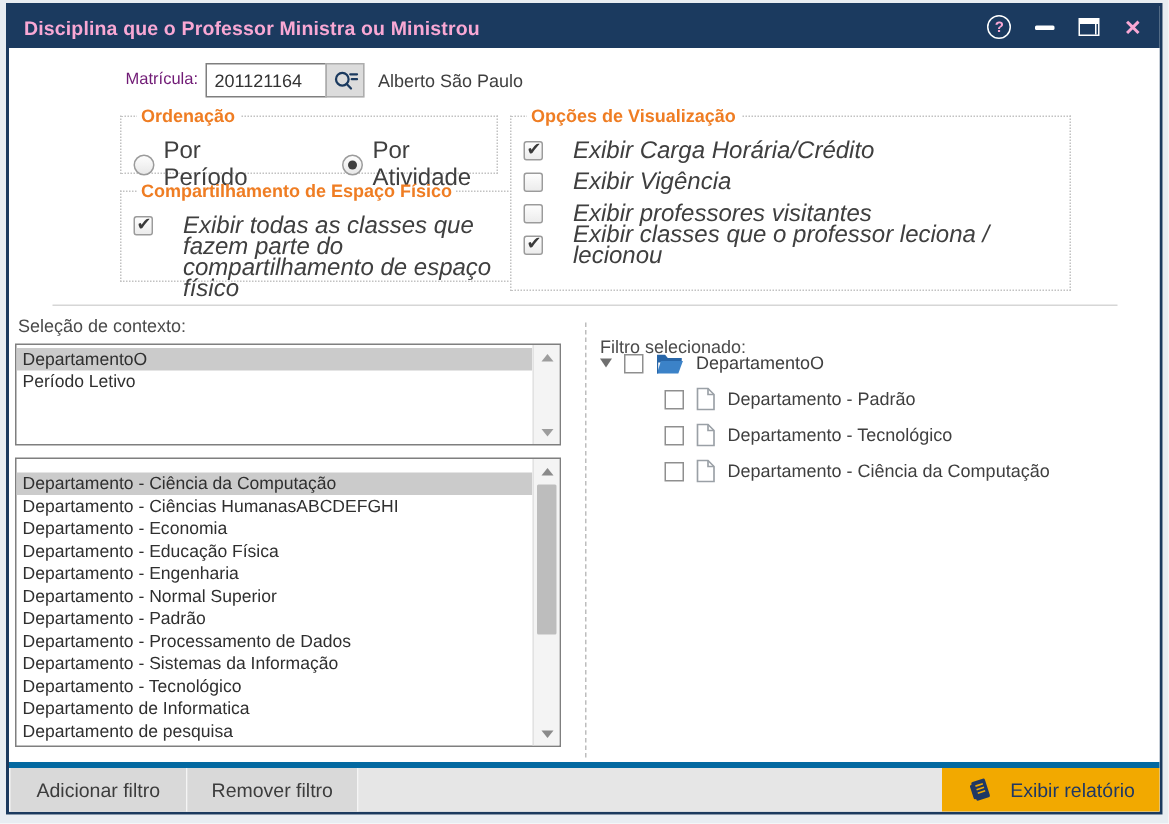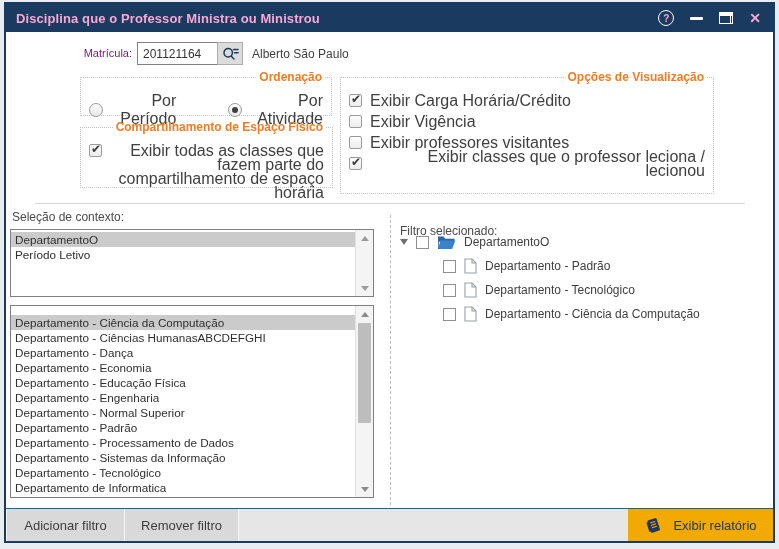--- a/index.html
+++ b/index.html
@@ -45,21 +45,21 @@
     left:131px;top:10px;width:81px;height:23px;border:1px solid #7f7f7f;
     font-family:inherit;font-size:12px;color:#333;padding:0 5px;outline:none;
   }
   .search-btn{
     left:211px;top:10px;width:26px;height:23px;background:#dcdcdc;
     border:1px solid #adadad;display:flex;align-items:center;justify-content:center;cursor:pointer;
   }
   .person-name{left:246px;top:15px;font-size:12px;color:#3f3f3f;}
   
   fieldset.group{
-    position:absolute;border:1px dotted #c2c2c2;margin:0;padding:2px 8px;background:#fff;text-align:right;
+    position:absolute;border:1px dotted #c2c2c2;margin:0;padding:2px 8px;background:#fff;
   }
   fieldset.group legend{
     font-size:12px;font-weight:bold;color:var(--orange);padding:0 3px;margin-left:2px;
   }
   #fs-ordenacao{left:74px;top:38px;width:252px;height:46px;}
   #fs-compart{left:74px;top:88px;width:252px;height:68px;}
   #fs-opcoes{left:334px;top:38px;width:374px;height:124px;}
   .radio-row{display:flex;margin-top:6px;}
   .radio-opt{display:flex;align-items:center;gap:6px;cursor:pointer;}
   .radio-opt + .radio-opt{margin-left:52px;}
@@ -73,21 +73,21 @@
   }
   .opt-label{font-size:16px;color:#3f3f3f;}
   .cb{
     width:13px;height:13px;border:1px solid #9b9b9b;border-radius:2px;
     background:linear-gradient(#fdfdfd,#ececec);position:relative;flex:none;cursor:pointer;
   }
   .cb.checked::after{
     content:"✔";font-family:"DejaVu Sans",sans-serif;color:#3a3a3a;
     font-size:12px;position:absolute;left:1px;top:-3px;
   }
-  .cb-row{display:flex;align-items:flex-start;gap:8px;margin-top:8px;cursor:pointer;}
+  .cb-row{display:flex;align-items:flex-start;gap:20px;margin-top:8px;cursor:pointer;font-style:italic;}
   .cb-row .opt-label{line-height:14px;}
   #opcoes-list .cb-row{margin-top:0;height:21px;align-items:center;}
   #opcoes-list{margin-top:4px;}
   #compart-label{width:214px;}
   
   .hline{left:29px;top:171px;width:710px;height:1px;background:#d6d6d6;}
   .vdash{left:384px;top:183px;height:290px;width:0;border-left:1px dashed #bdbdbd;}
   
   .section-label{font-size:12px;color:#4a4a4a;}
   #ctx-label{left:6px;top:178px;}
@@ -121,21 +121,21 @@
   .expander{
     width:0;height:0;border-left:4.5px solid transparent;border-right:4.5px solid transparent;
     border-top:6px solid #6f6f6f;cursor:pointer;flex:none;
   }
   .cb-plain{width:13px;height:13px;border:1px solid #8f8f8f;background:#fff;flex:none;cursor:pointer;}
   .tree-label{font-size:12px;color:#3f3f3f;white-space:nowrap;}
   .icon-wrap{display:flex;align-items:center;flex:none;}
   
   .footer{
     position:absolute;left:0;right:0;bottom:0;height:33px;background:#e6e6e6;
-    border-top:1px solid #0369a1;display:flex;align-items:stretch;
+    border-top:4px solid #0369a1;display:flex;align-items:stretch;
   }
   .footer-btn{
     background:#d9d9d9;border:none;border-right:1px solid #f5f5f5;
     font-family:inherit;font-size:13px;color:#3c3c3c;cursor:pointer;
     display:flex;align-items:center;justify-content:center;
   }
   #btn-add{width:119px;border-left:1px solid #f5f5f5;}
   #btn-remove{width:114px;}
   .footer-spacer{flex:1;}
   .report-btn{
@@ -192,21 +192,21 @@
             <span class="radio sel"></span>
             <span class="opt-label">Por Atividade</span>
           </div>
         </div>
     </fieldset>
 
     <fieldset class="group" id="fs-compart">
       <legend>Compartilhamento de Espaço Físico</legend>
       <div class="cb-row">
         <span class="cb checked" id="compart-cb"></span>
-        <span class="opt-label" id="compart-label">Exibir todas as classes que fazem parte do compartilhamento de espaço horária</span>
+        <span class="opt-label" id="compart-label">Exibir todas as classes que fazem parte do compartilhamento de espaço físico</span>
       </div>
     </fieldset>
 
     <fieldset class="group" id="fs-opcoes">
       <legend>Opções de Visualização</legend>
       <div id="opcoes-list">
           <div class="cb-row">
             <span class="cb checked"></span>
             <span class="opt-label">Exibir Carga Horária/Crédito</span>
           </div>
@@ -242,21 +242,20 @@
         <div class="sb-arrow sb-down">
             <span class="tri-down"></span>
           </div>
       </div>
     </div>
 
     <div class="listbox" id="listbox-departments">
       <div class="list-inner">
           <div class="list-item selected">Departamento - Ciência da Computação</div>
           <div class="list-item">Departamento - Ciências HumanasABCDEFGHI</div>
-          <div class="list-item">Departamento - Dança</div>
           <div class="list-item">Departamento - Economia</div>
           <div class="list-item">Departamento - Educação Física</div>
           <div class="list-item">Departamento - Engenharia</div>
           <div class="list-item">Departamento - Normal Superior</div>
           <div class="list-item">Departamento - Padrão</div>
           <div class="list-item">Departamento - Processamento de Dados</div>
           <div class="list-item">Departamento - Sistemas da Informação</div>
           <div class="list-item">Departamento - Tecnológico</div>
           <div class="list-item">Departamento de Informatica</div>
           <div class="list-item">Departamento de pesquisa</div>

